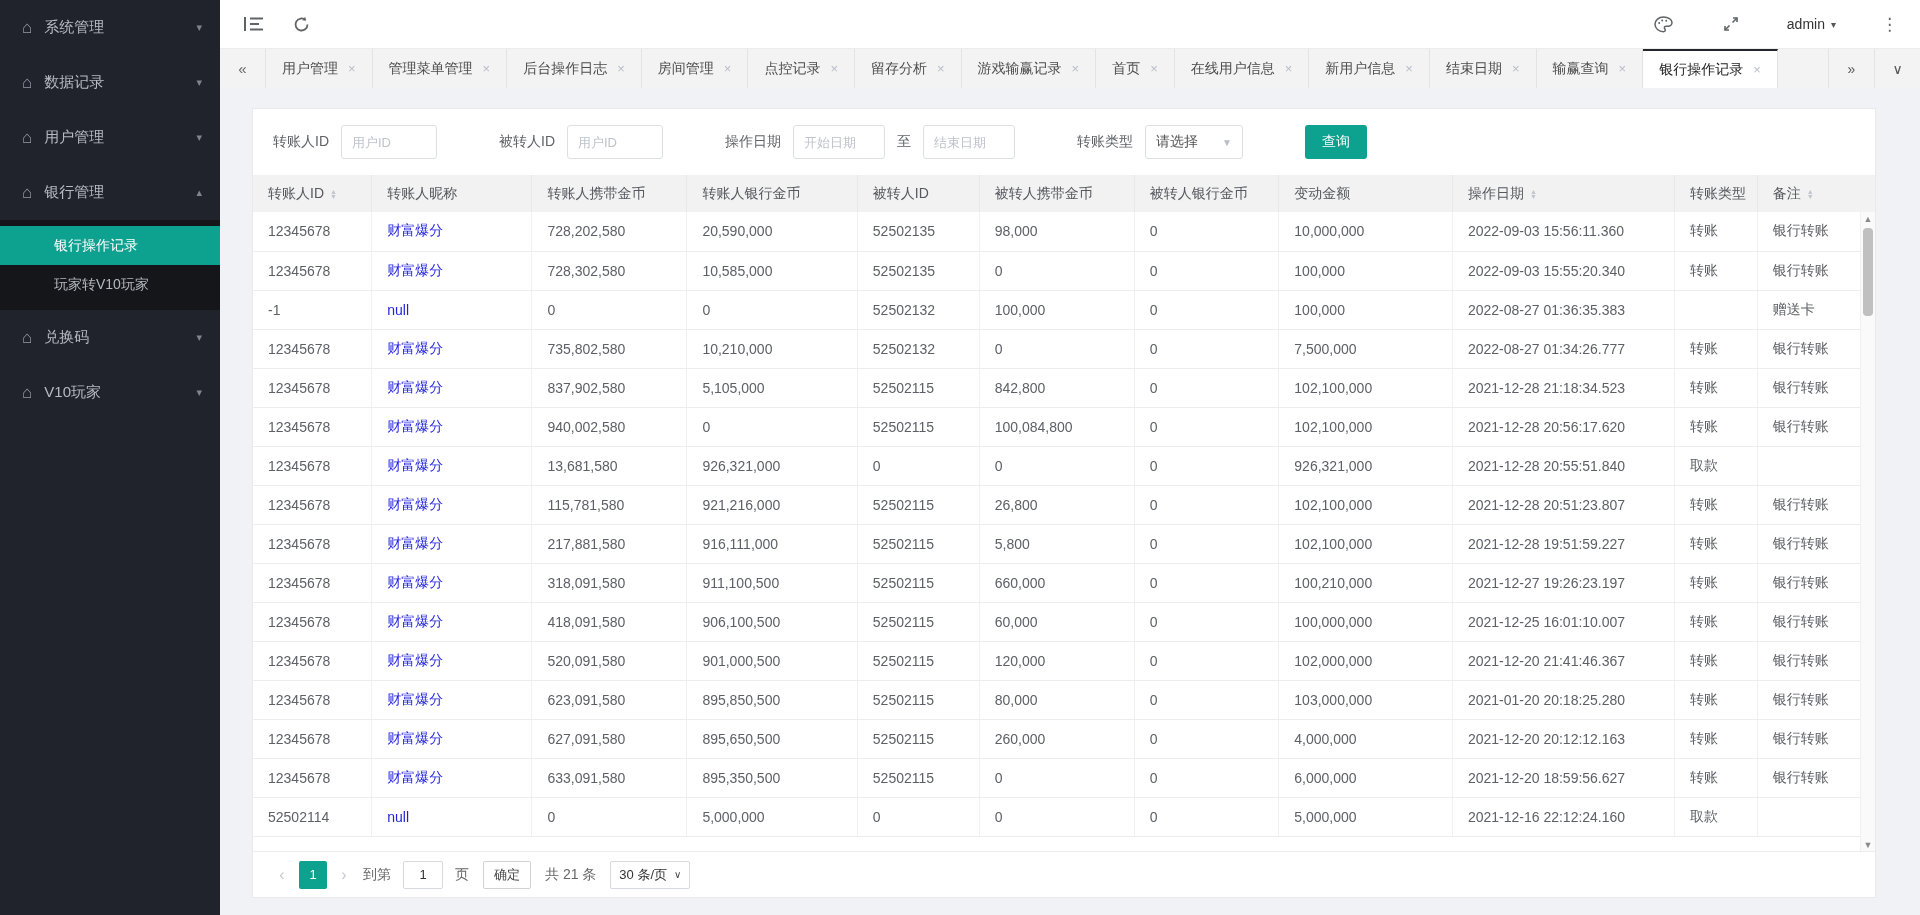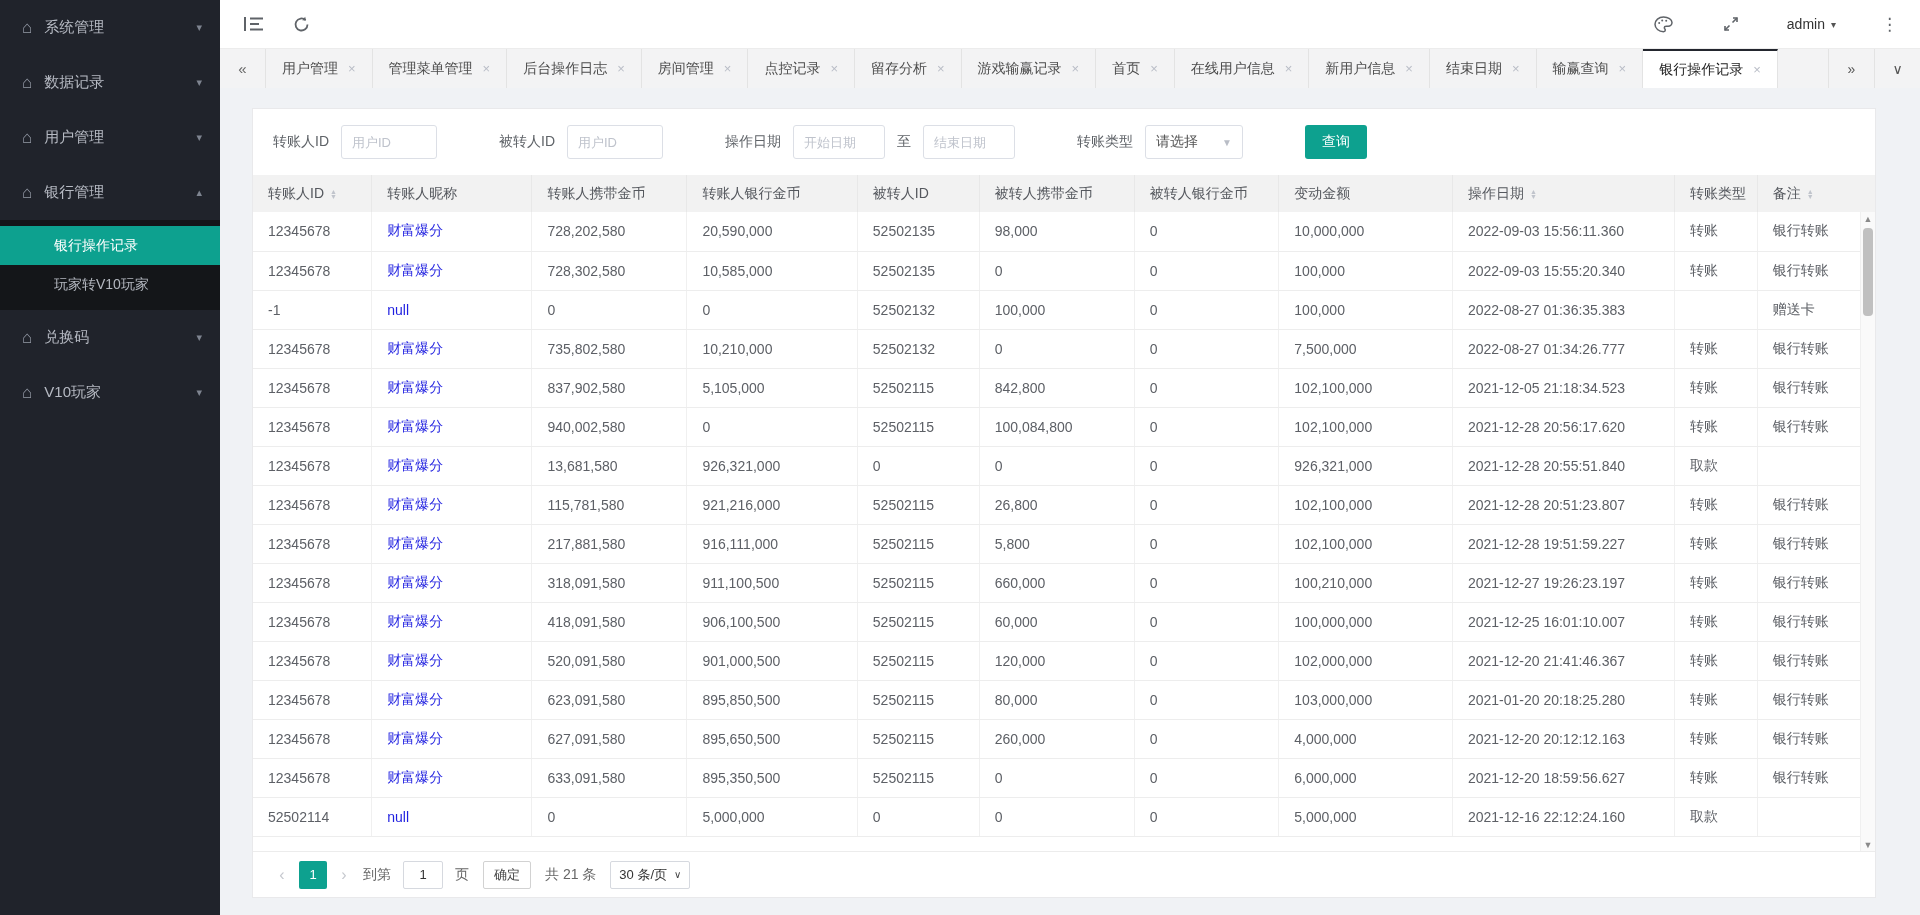--- a/index.html
+++ b/index.html
@@ -368,21 +368,21 @@
                 </tr>
                 <tr>
                   <td>12345678</td>
                   <td class="link">财富爆分</td>
                   <td>837,902,580</td>
                   <td>5,105,000</td>
                   <td>52502115</td>
                   <td>842,800</td>
                   <td>0</td>
                   <td>102,100,000</td>
-                  <td>2021-12-05 21:18:34.523</td>
+                  <td>2021-12-28 21:18:34.523</td>
                   <td>转账</td>
                   <td>银行转账</td>
                 </tr>
                 <tr>
                   <td>12345678</td>
                   <td class="link">财富爆分</td>
                   <td>940,002,580</td>
                   <td>0</td>
                   <td>52502115</td>
                   <td>100,084,800</td>

